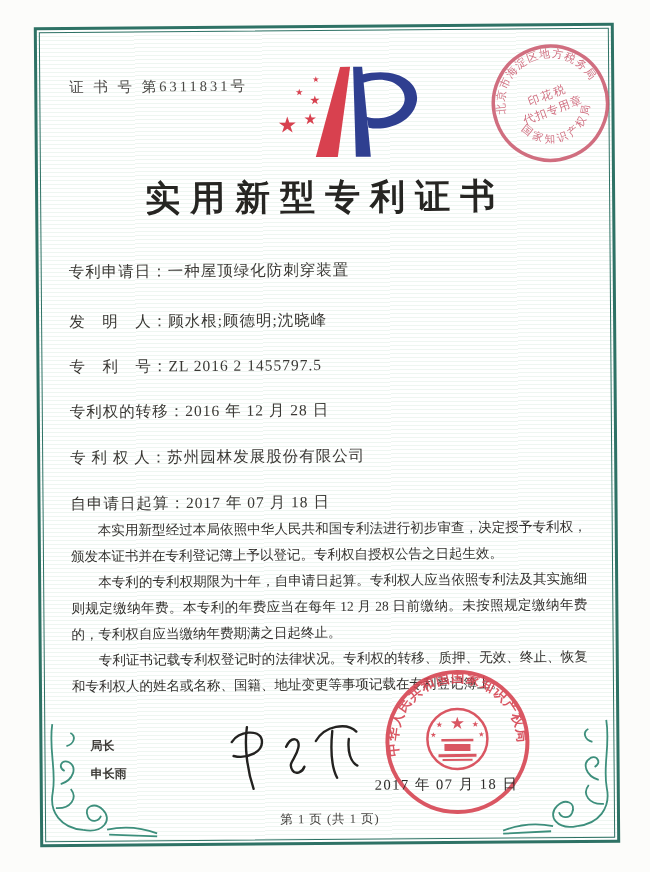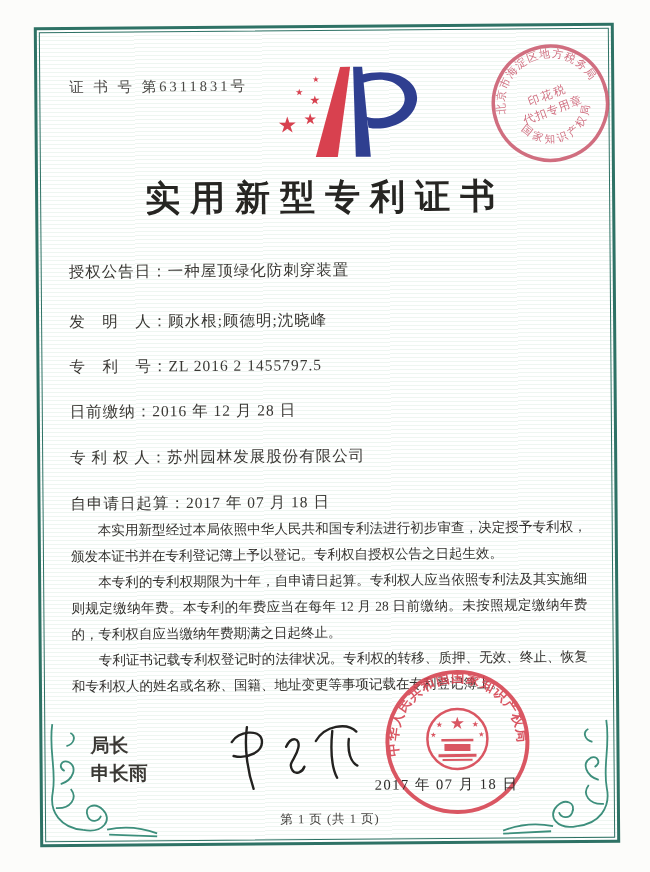--- a/index.html
+++ b/index.html
@@ -40,21 +40,21 @@
   }
   .f0{top:232px}.f1{top:282px}.f2{top:327px}.f3{top:372px}.f4{top:418px}.f5{top:464px}
   .body-text{
     position:absolute;left:30px;right:28px;top:488px;
     font-size:13.5px;line-height:26px;text-align:justify;color:#33312e;
   }
   .body-text p{margin:0;text-indent:2em;}
   .signer{
     position:absolute;left:48px;top:702px;
     font-family:"Liberation Sans","DejaVu Sans",sans-serif;
-    font-size:19px;font-weight:bold;color:#3b3935;line-height:28px;
+    font-size:12px;font-weight:bold;color:#3b3935;line-height:28px;
   }
   .signature{position:absolute;left:178px;top:684px;width:150px;height:80px;}
   .cnipa-seal{position:absolute;left:340px;top:640px;width:150px;height:150px;opacity:.88;}
   .issue-date{
     position:absolute;left:332px;top:748px;font-size:14.5px;letter-spacing:1.5px;
     color:#2b2a28;z-index:5;
   }
   .footer{
     position:absolute;left:0;bottom:14px;width:100%;text-align:center;
     font-size:12.5px;color:#44423f;letter-spacing:1px;
@@ -94,24 +94,24 @@
     </text>
     <text font-size="10.5" fill="#c9566b" letter-spacing="3" font-family="'Liberation Serif',serif">
       <textPath href="#taxBottom" startOffset="12%">国家知识产权局</textPath>
     </text>
     <text x="61" y="56" text-anchor="middle" font-size="11.5" fill="#c9566b" letter-spacing="2">印花税</text>
     <text x="61" y="72" text-anchor="middle" font-size="11.5" fill="#c9566b" letter-spacing="1">代扣专用章</text>
   </svg>
 
   <div class="title">实用新型专利证书</div>
 
-  <div class="field f0"><span>授权公告日：</span><span>一种屋顶绿化防刺穿装置</span></div>
+  <div class="field f0"><span>专利申请日：</span><span>一种屋顶绿化防刺穿装置</span></div>
   <div class="field f1"><span>发　明　人：</span><span>顾水根;顾德明;沈晓峰</span></div>
   <div class="field f2"><span>专　利　号：</span><span>ZL 2016 2 1455797.5</span></div>
-  <div class="field f3"><span>日前缴纳：</span><span>2016 年 12 月 28 日</span></div>
+  <div class="field f3"><span>专利权的转移：</span><span>2016 年 12 月 28 日</span></div>
   <div class="field f4"><span>专 利 权 人：</span><span>苏州园林发展股份有限公司</span></div>
   <div class="field f5"><span>自申请日起算：</span><span>2017 年 07 月 18 日</span></div>
 
   <div class="body-text">
     <p>本实用新型经过本局依照中华人民共和国专利法进行初步审查，决定授予专利权，颁发本证书并在专利登记簿上予以登记。专利权自授权公告之日起生效。</p>
     <p>本专利的专利权期限为十年，自申请日起算。专利权人应当依照专利法及其实施细则规定缴纳年费。本专利的年费应当在每年 12 月 28 日前缴纳。未按照规定缴纳年费的，专利权自应当缴纳年费期满之日起终止。</p>
     <p>专利证书记载专利权登记时的法律状况。专利权的转移、质押、无效、终止、恢复和专利权人的姓名或名称、国籍、地址变更等事项记载在专利登记簿上。</p>
   </div>
 
   <div class="signer">

